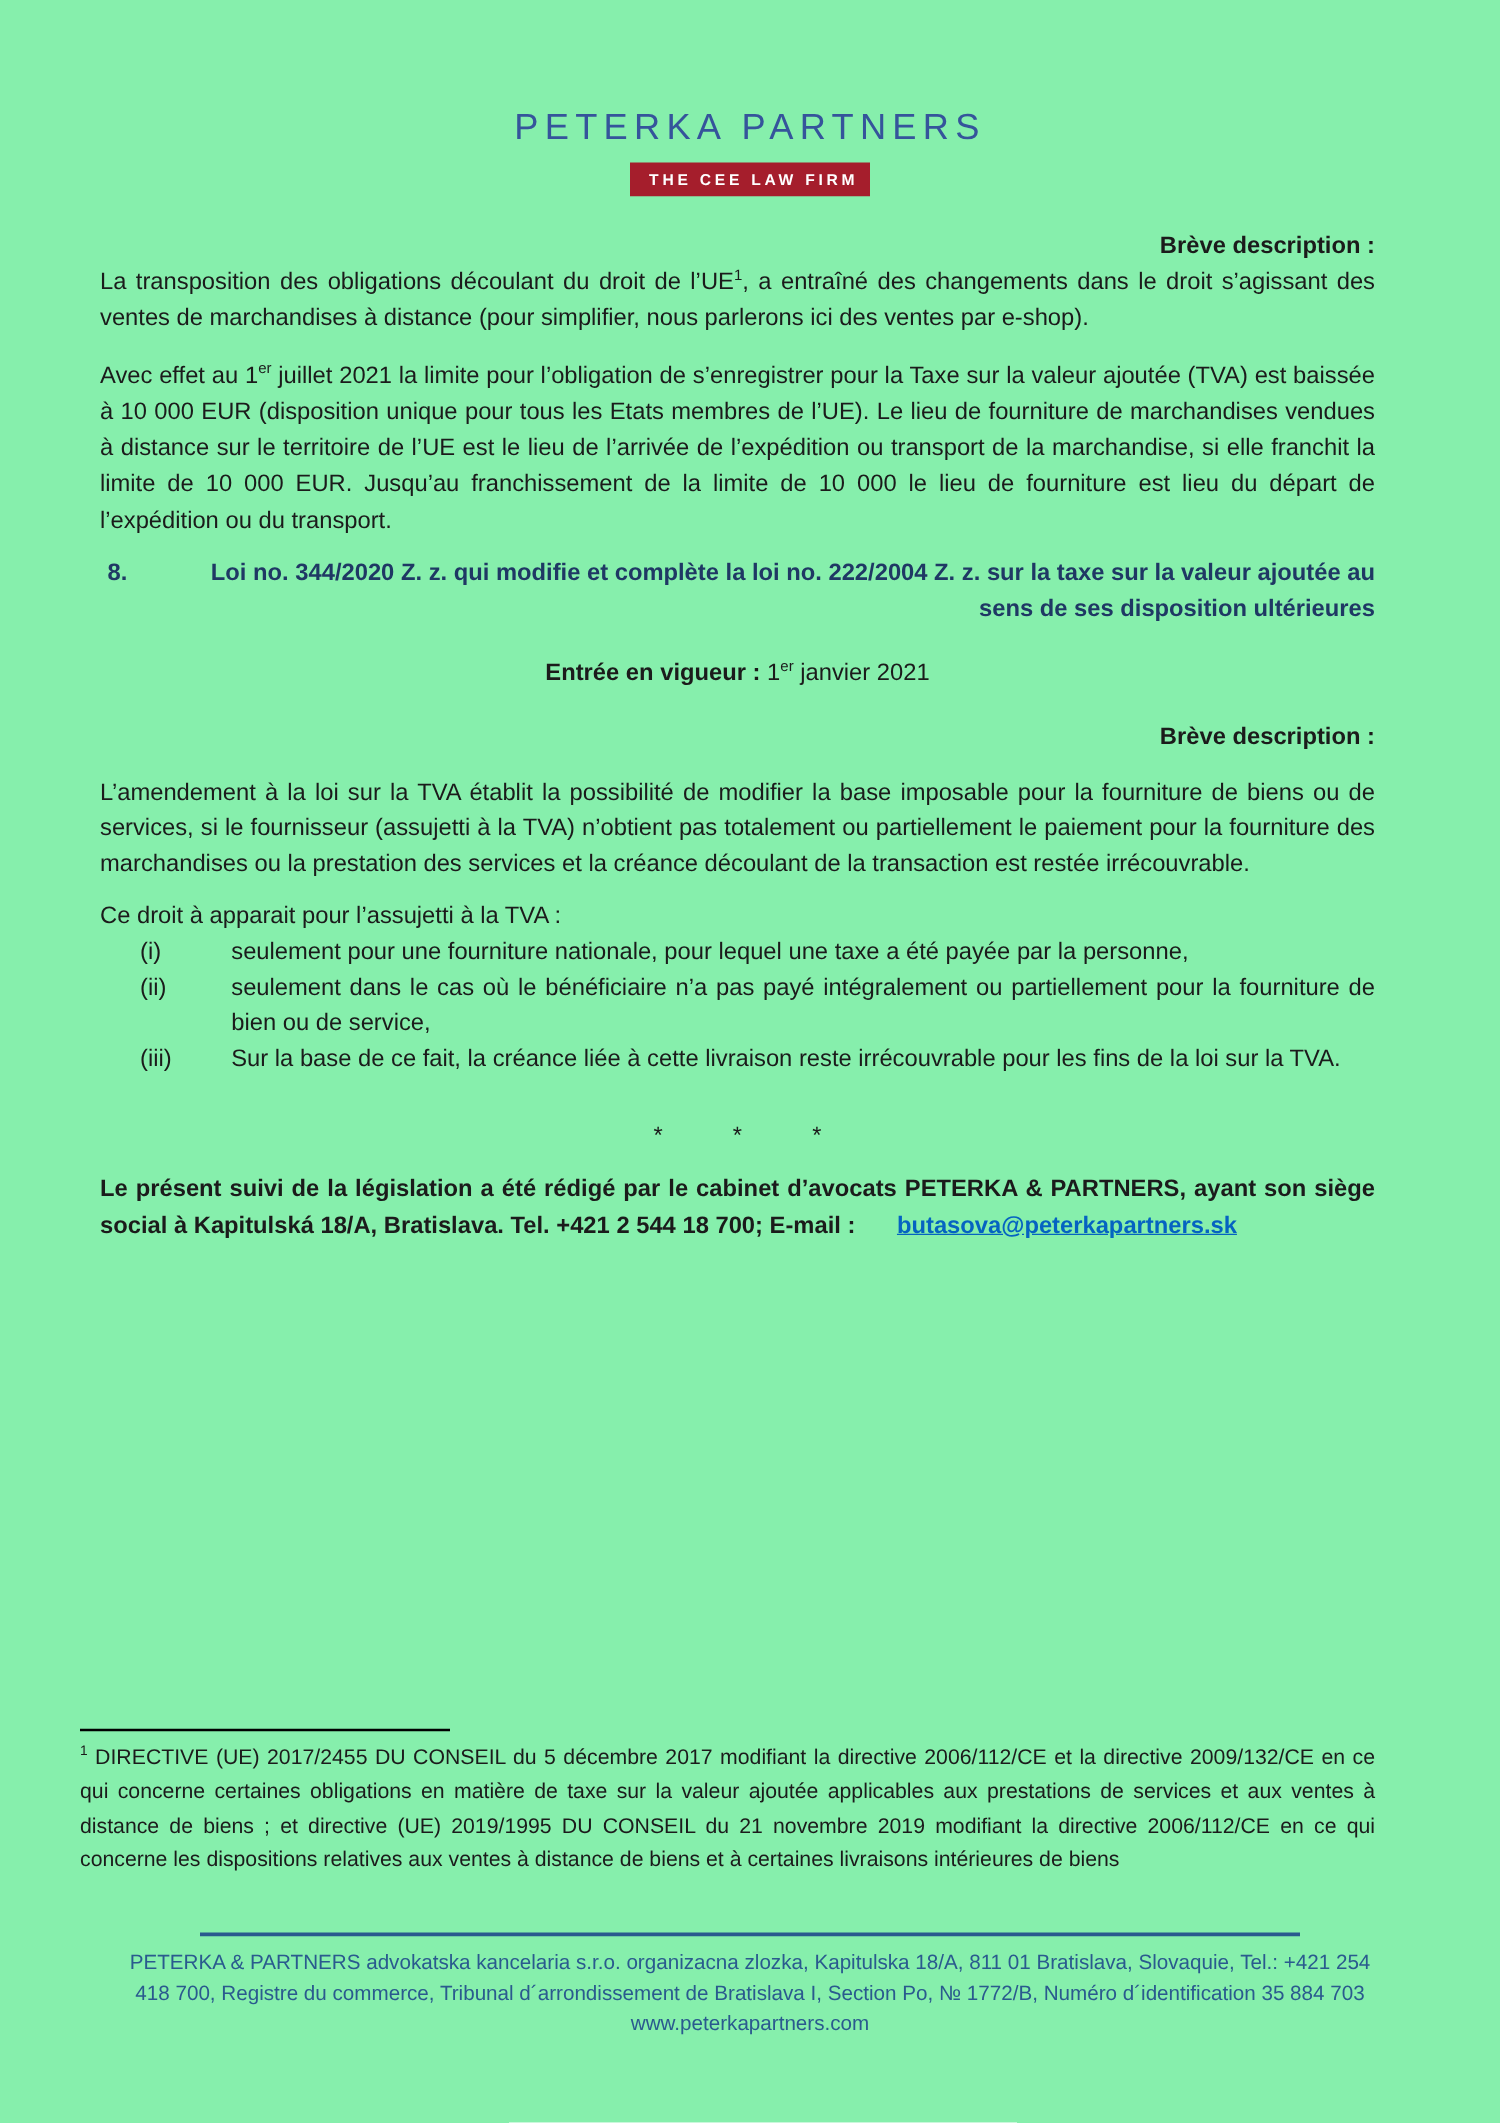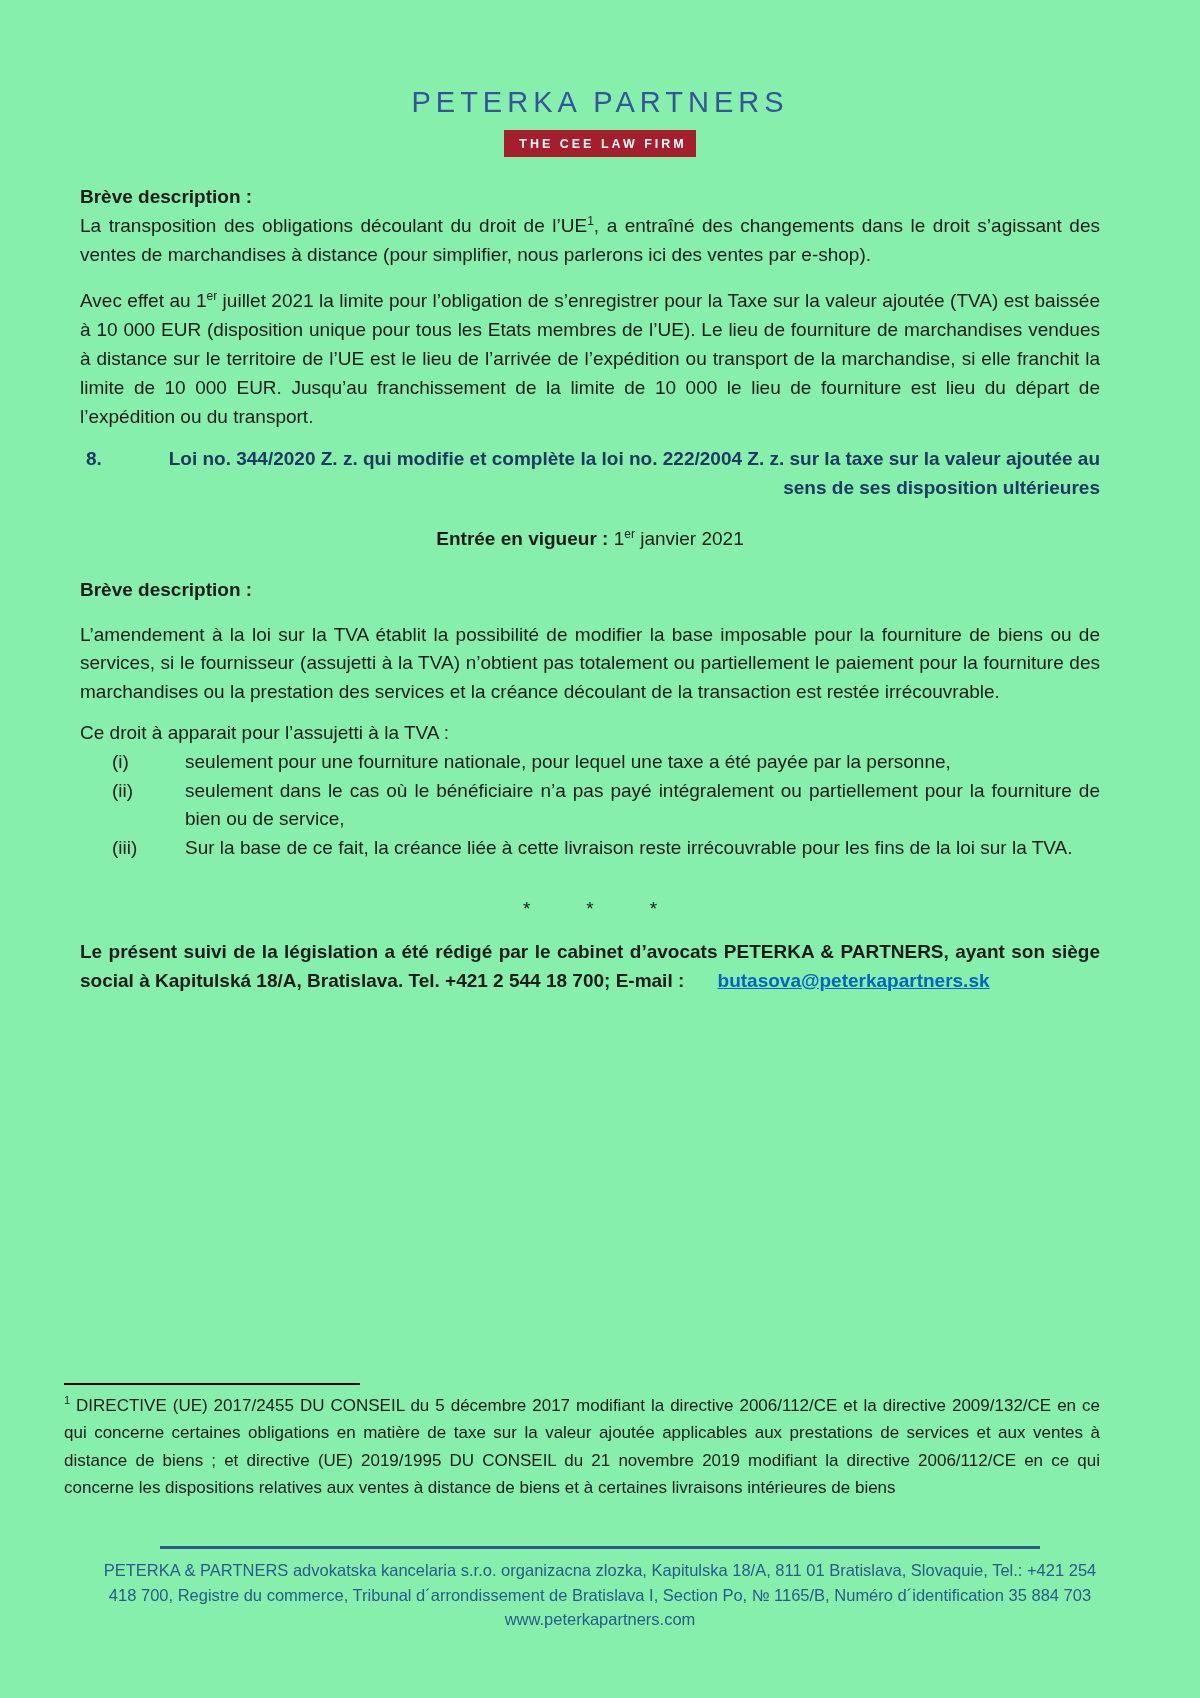--- a/index.html
+++ b/index.html
@@ -33,21 +33,21 @@
     padding: 7px 9px 6px 15px;
   }
   
   .content {
     margin-left: 80px;
     margin-right: 100px;
     font-size: 19px;
     line-height: 28.8px;
   }
   .center-head {
-    text-align: left;
+    text-align: right;
     font-weight: bold;
     margin-top: 26px;
   }
   .para { text-align: justify; }
   .para.gap { margin-top: 18px; }
   sup { font-size: 12px; line-height: 0; }
   .item8 {
     display: flex;
     margin-top: 14px;
     color: #1f3864;
@@ -160,17 +160,17 @@
   </div>
 
   <div class="footnote-block">
     <div class="footnote-rule"></div>
     <div class="footnote-text"><sup>1</sup><span> DIRECTIVE (UE) 2017/2455 DU CONSEIL du 5 décembre 2017 modifiant la directive 2006/112/CE et la directive 2009/132/CE en ce qui concerne certaines obligations en matière de taxe sur la valeur ajoutée applicables aux prestations de services et aux ventes à distance de biens ; et directive (UE) 2019/1995 DU CONSEIL du 21 novembre 2019 modifiant la directive 2006/112/CE en ce qui concerne les dispositions relatives aux ventes à distance de biens et à certaines livraisons intérieures de biens</span></div>
   </div>
 
   <div class="footer-rule"></div>
   <div class="footer-block">
     <div>PETERKA &amp; PARTNERS advokatska kancelaria s.r.o. organizacna zlozka, Kapitulska 18/A, 811 01 Bratislava, Slovaquie, Tel.: +421 254</div>
-    <div>418 700, Registre du commerce, Tribunal d´arrondissement de Bratislava I, Section Po, № 1165/B, Numéro d´identification 35 884 703</div>
+    <div>418 700, Registre du commerce, Tribunal d´arrondissement de Bratislava I, Section Po, № 1772/B, Numéro d´identification 35 884 703</div>
     <div>www.peterkapartners.com</div>
   </div>
 
 </div>
 
 </body></html>

